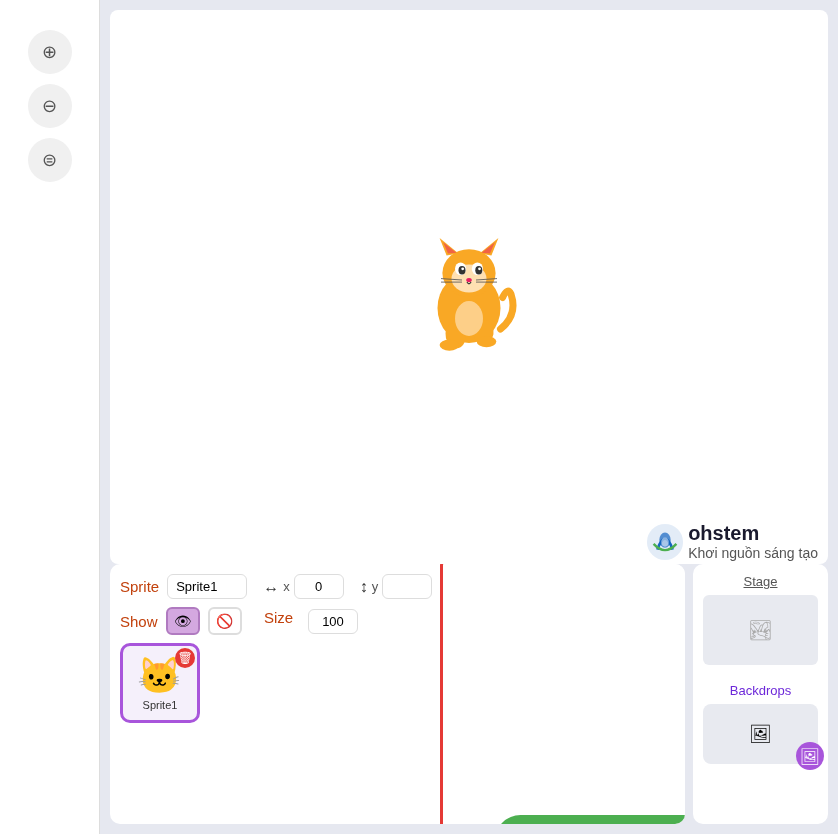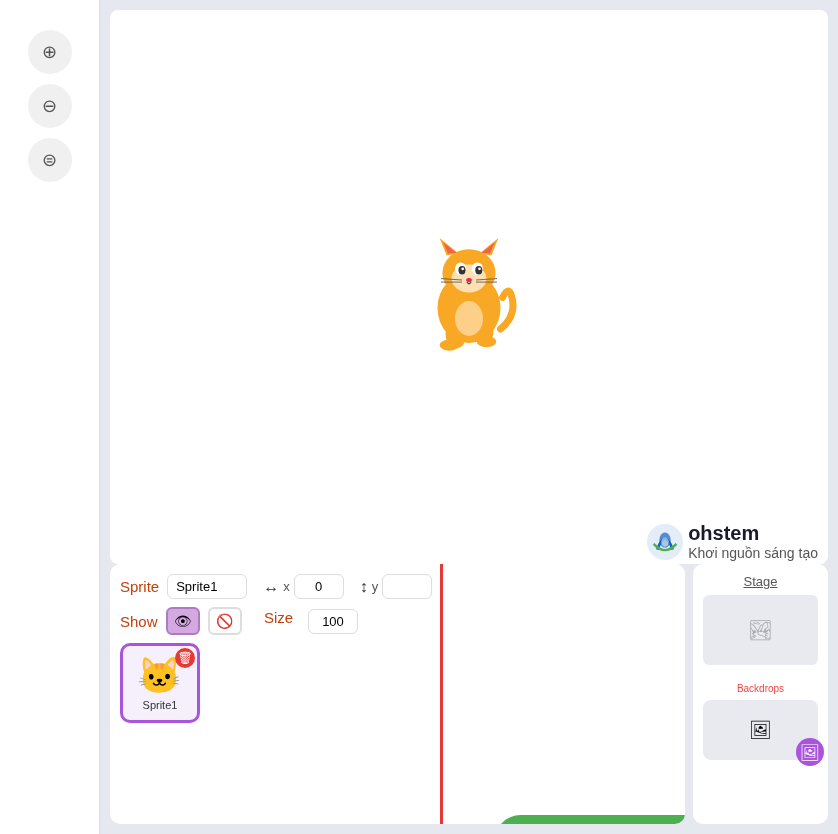--- a/index.html
+++ b/index.html
@@ -307,22 +307,22 @@
       height: 70px;
       display: flex;
       align-items: center;
       justify-content: center;
       font-size: 11px;
       color: #aaa;
       margin-bottom: 6px;
     }
 
     .backdrops-label {
-      font-size: 10px;
-      color: #ef4444;
+      font-size: 13px;
+      color: #6d28d9;
       text-align: center;
       margin-top: 6px;
     }
 
     .backdrop-thumb {
       background: #e8eaf0;
       border-radius: 8px;
       width: 100%;
       height: 60px;
       display: flex;

